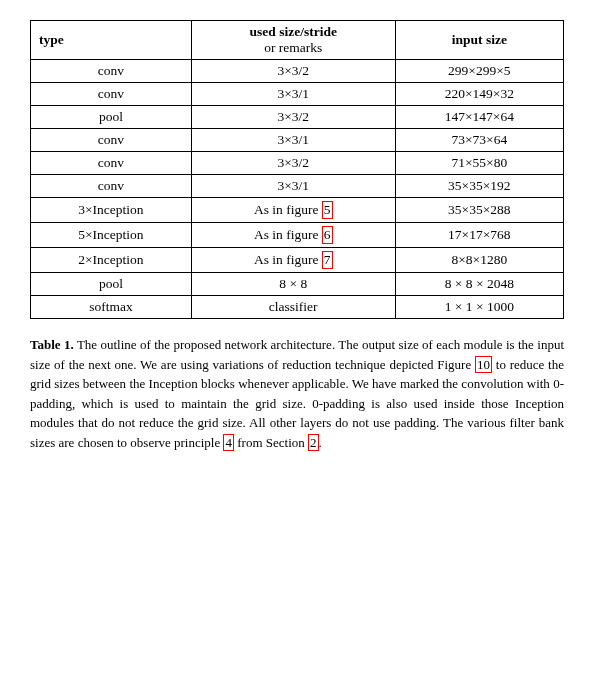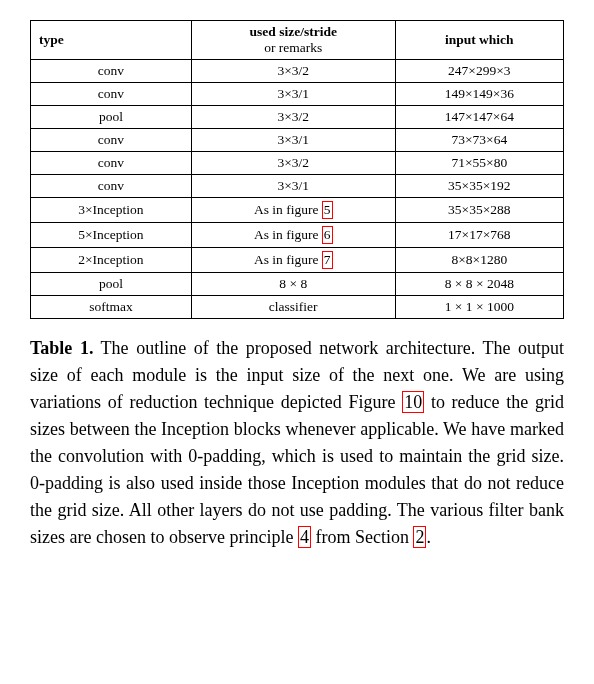--- a/index.html
+++ b/index.html
@@ -52,21 +52,21 @@
 
     .link-box {
       display: inline-block;
       border: 1px solid red;
       padding: 0 1px;
       color: #000;
       text-decoration: none;
     }
 
     .caption {
-      font-size: 18px;
+      font-size: 13px;
       line-height: 1.5;
       text-align: justify;
     }
 
     .caption .bold {
       font-weight: bold;
     }
 
     .link-inline {
       border: 1px solid red;
@@ -78,33 +78,33 @@
 
 <div class="table-container">
   <table>
     <thead>
       <tr>
         <th class="header-type">type</th>
         <th class="header-patch">
           <span>used size/stride</span><br>
           <span class="sub-header">or remarks</span>
         </th>
-        <th class="header-input">input which</th>
+        <th class="header-input">input size</th>
       </tr>
     </thead>
     <tbody id="table-body">
     <tr>
           <td class="col-type">conv</td>
           <td>3×3/2</td>
-          <td>247×299×3</td>
+          <td>299×299×5</td>
         </tr>
         <tr>
           <td class="col-type">conv</td>
           <td>3×3/1</td>
-          <td>149×149×36</td>
+          <td>220×149×32</td>
         </tr>
         <tr>
           <td class="col-type">pool</td>
           <td>3×3/2</td>
           <td>147×147×64</td>
         </tr>
         <tr>
           <td class="col-type">conv</td>
           <td>3×3/1</td>
           <td>73×73×64</td>

